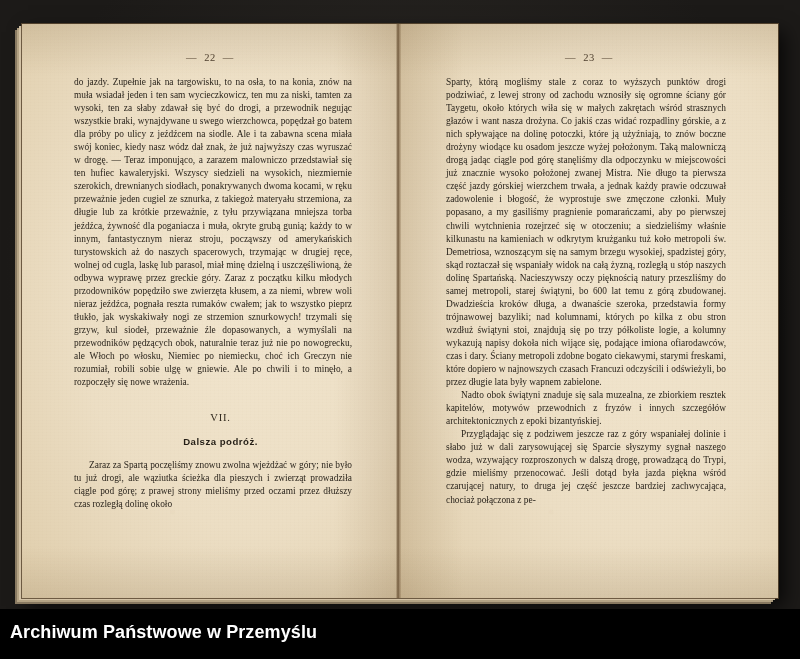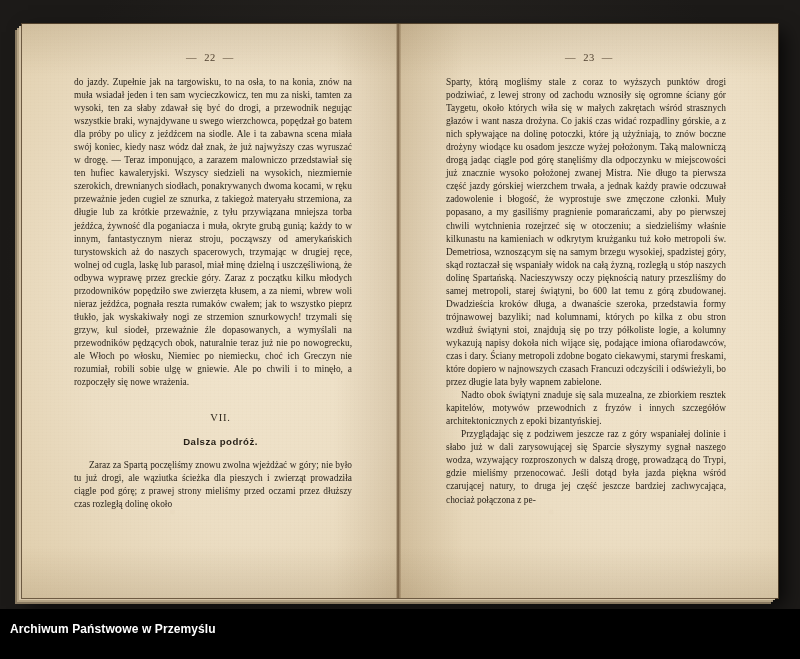--- a/index.html
+++ b/index.html
@@ -181,21 +181,21 @@
     height: 50px;
     background: #000;
   }
   #watermark-text {
     position: absolute;
     left: 10px;
     top: 13px;
     color: #ffffff;
     font-family: "Liberation Sans", sans-serif;
     font-weight: bold;
-    font-size: 12px;
+    font-size: 18px;
     letter-spacing: .1px;
     white-space: nowrap;
   }
 </style>
 </head>
 <body>
 
 <div id="scan">
 
   <div id="book">

